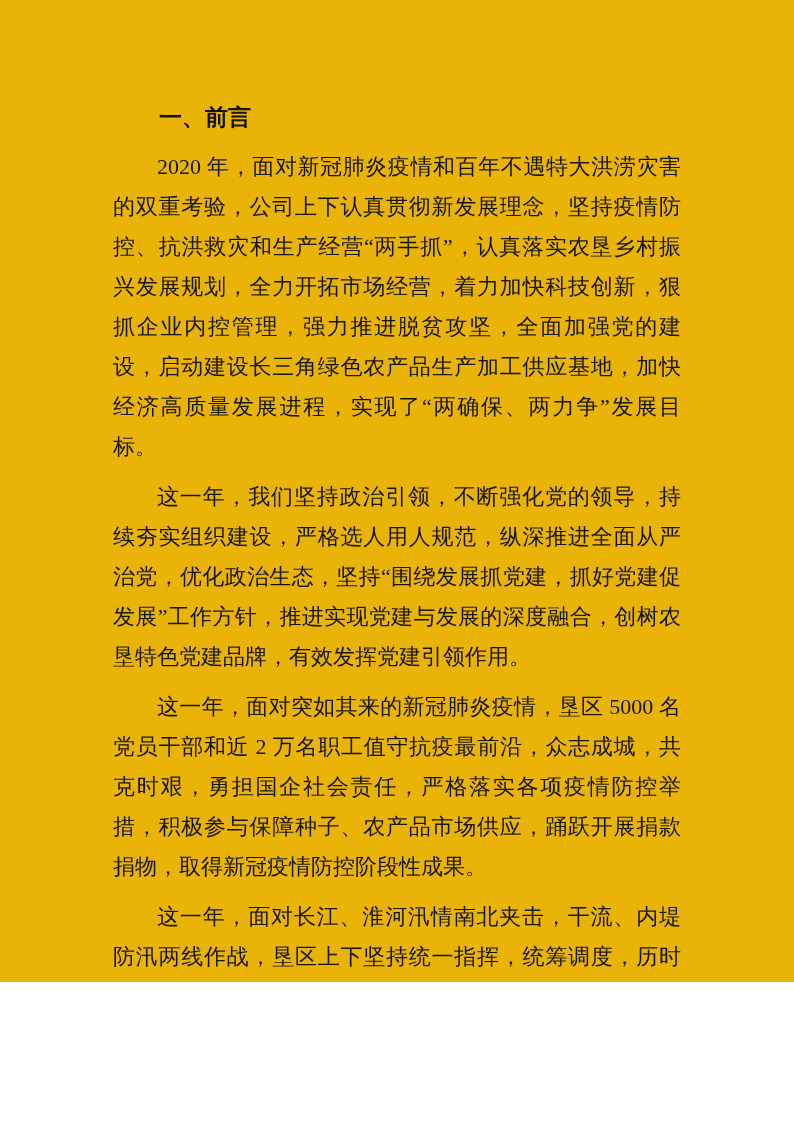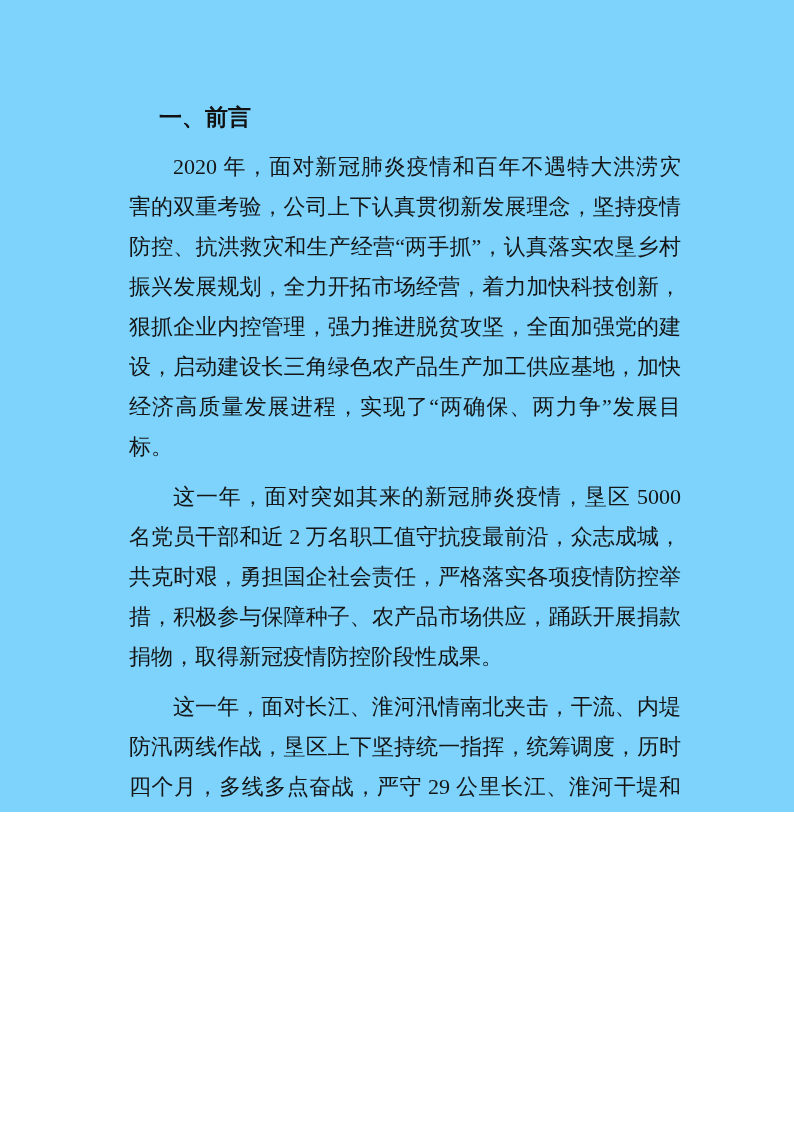--- a/index.html
+++ b/index.html
@@ -3,22 +3,22 @@
 <meta charset="utf-8">
 <style>
   * { margin: 0; padding: 0; box-sizing: border-box; }
   html, body {
     background: #ffffff;
     font-family: "Liberation Serif", "DejaVu Serif", serif;
   }
   .page {
     position: relative;
     width: 794px;
-    height: 812px;
-    background: #7dd3fc;
+    height: 982px;
+    background: #eab308;
     color: #141414;
     overflow: hidden;
     text-decoration: underline;
   }
   .content {
     position: absolute;
     left: 113px;
     right: 113px;
     top: 97px;
   }
@@ -32,36 +32,36 @@
   }
   .para {
     font-size: 22px;
     line-height: 40px;
     margin-top: 10px;
     text-align: justify;
     text-justify: inter-ideograph;
     text-indent: 2em;
     color: #151515;
     word-break: break-all;
-    margin-left: 16px;
   }
   .page-number {
     position: absolute;
     left: 0;
     right: 0;
     top: 1034px;
     text-align: center;
     font-size: 14px;
     color: #222222;
   }
 </style>
 </head>
 <body>
 
 <div class="page">
   <div class="content">
     <h2 class="heading">一、前言</h2>
     <p class="para">2020 年，面对新冠肺炎疫情和百年不遇特大洪涝灾害的双重考验，公司上下认真贯彻新发展理念，坚持疫情防控、抗洪救灾和生产经营“两手抓”，认真落实农垦乡村振兴发展规划，全力开拓市场经营，着力加快科技创新，狠抓企业内控管理，强力推进脱贫攻坚，全面加强党的建设，启动建设长三角绿色农产品生产加工供应基地，加快经济高质量发展进程，实现了“两确保、两力争”发展目标。</p>
+    <p class="para">这一年，我们坚持政治引领，不断强化党的领导，持续夯实组织建设，严格选人用人规范，纵深推进全面从严治党，优化政治生态，坚持“围绕发展抓党建，抓好党建促发展”工作方针，推进实现党建与发展的深度融合，创树农垦特色党建品牌，有效发挥党建引领作用。</p>
     <p class="para">这一年，面对突如其来的新冠肺炎疫情，垦区 5000 名党员干部和近 2 万名职工值守抗疫最前沿，众志成城，共克时艰，勇担国企社会责任，严格落实各项疫情防控举措，积极参与保障种子、农产品市场供应，踊跃开展捐款捐物，取得新冠疫情防控阶段性成果。</p>
     <p class="para">这一年，面对长江、淮河汛情南北夹击，干流、内堤防汛两线作战，垦区上下坚持统一指挥，统筹调度，历时四个月，多线多点奋战，严守 29 公里长江、淮河干堤和 278.8 公里内湖内河大堤，取得防汛抗洪救灾的全面胜利，为确保</p>
   </div>
   <div class="page-number">5</div>
 </div>
 
 </body></html>

